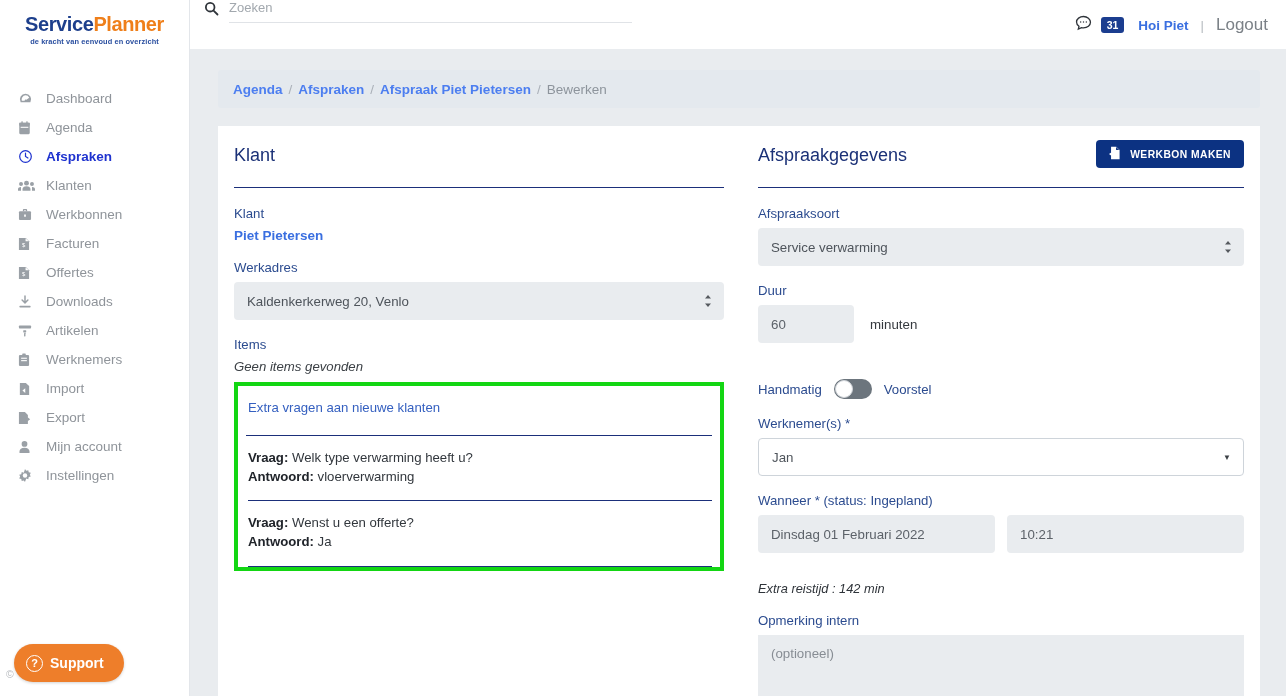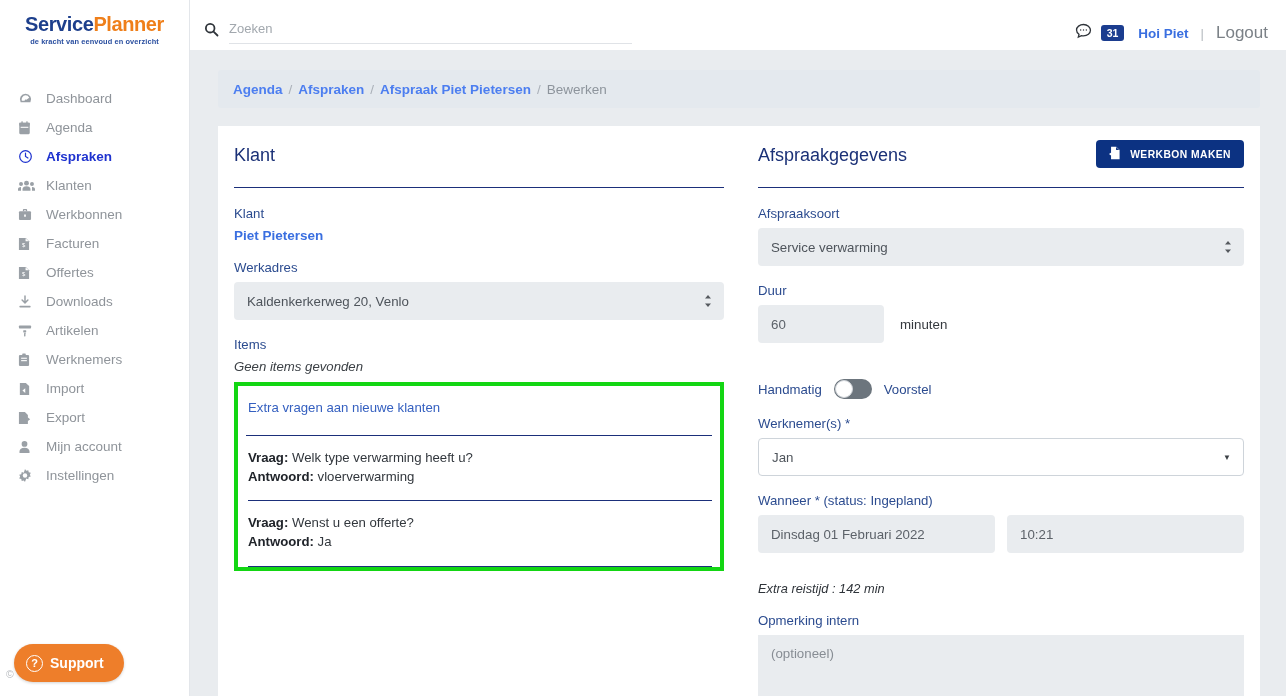--- a/index.html
+++ b/index.html
@@ -79,25 +79,25 @@
   }
   #support-btn .q {
     width: 17px; height: 17px; border-radius: 50%;
     border: 1.6px solid #fff;
     display: inline-flex; align-items: center; justify-content: center;
     font-size: 11px; line-height: 1; margin-right: 7px; font-weight: bold;
   }
 
   
   #topbar {
-    position: absolute; left: 190px; top: 8px;
+    position: absolute; left: 190px; top: 0;
     width: 1096px; height: 50px;
     background: #ffffff;
     border-bottom: 1px solid #e9ecef;
-    display: flex; align-items: center;
+    display: flex; align-items: flex-start;
   }
   .search-box {
     display: flex; align-items: flex-end;
     margin-left: 14px;
     width: 428px;
   }
   .search-ico { margin: 0 10px 3px 0; }
   .search-field {
     flex: 1;
     border: none; border-bottom: 1px solid #e0e3e7;
@@ -233,21 +233,21 @@
 
   
   .input-box {
     background: #e9ecef; border: none; border-radius: 4px;
     height: 38px;
     display: flex; align-items: center;
     padding: 0 13px;
     font-size: 13.3px; color: #5c6269;
   }
   .row-inline { display: flex; align-items: center; gap: 16px; }
-  .duur-input { width: 126px; }
+  .duur-input { width: 96px; }
   .minuten { font-size: 13.3px; color: #35393e; }
 
   .toggle-row { display: flex; align-items: center; gap: 12px; margin-top: 36px; }
   .toggle-lbl { font-size: 13.2px; color: #2b4b8f; }
   .toggle {
     width: 38px; height: 20px; border-radius: 10px;
     background: #6c757d;
     position: relative; cursor: pointer;
   }
   .toggle .knob {

